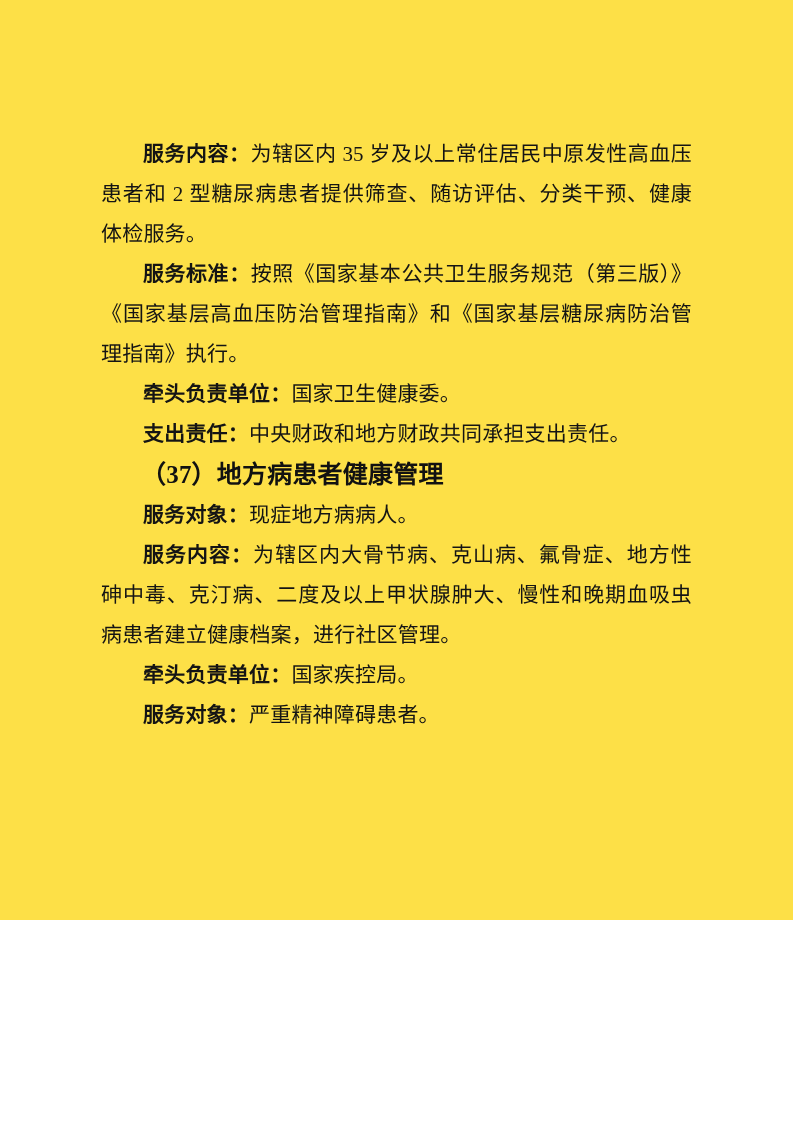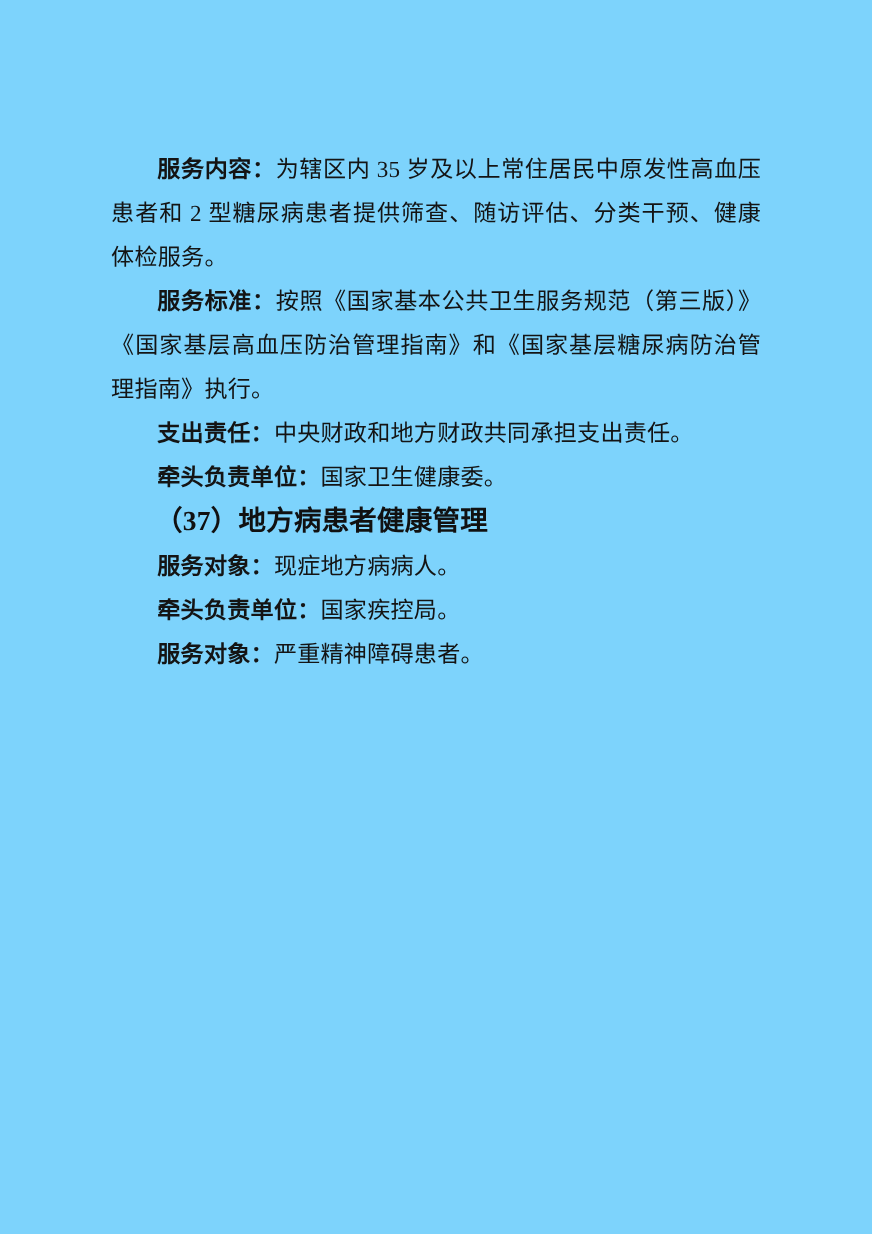--- a/index.html
+++ b/index.html
@@ -4,22 +4,22 @@
 <style>
   * { margin: 0; padding: 0; box-sizing: border-box; }
 
   html, body {
     background: #ffffff;
   }
 
   .page {
     position: relative;
     width: 793px;
-    height: 1122px;
-    background: #7dd3fc;
+    height: 920px;
+    background: #fde047;
     overflow: hidden;
   }
 
   .doc-body {
     position: absolute;
     left: 101px;
     top: 134px;
     width: 591px;
     font-family: "Liberation Serif", "DejaVu Serif", serif;
     font-size: 21px;
@@ -57,28 +57,29 @@
 </style>
 </head>
 <body>
 
 <div class="page">
   <div class="doc-body">
   <p class="para"><span class="label">服务内容：</span><span class="text">为辖区内 35 岁及以上常住居民中原发性高血压患者和 2 型糖尿病患者提供筛查、随访评估、分类干预、健康体检服务。</span></p>
 
   <p class="para"><span class="label">服务标准：</span><span class="text">按照《国家基本公共卫生服务规范（第三版）》《国家基层高血压防治管理指南》和《国家基层糖尿病防治管理指南》执行。</span></p>
 
+  <p class="para"><span class="label">牵头负责单位：</span><span class="text">国家卫生健康委。</span></p>
+
   <p class="para"><span class="label">支出责任：</span><span class="text">中央财政和地方财政共同承担支出责任。</span></p>
-
-  <p class="para"><span class="label">牵头负责单位：</span><span class="text">国家卫生健康委。</span></p>
 
   <h3 class="heading"><span class="num">（37）</span><span class="title">地方病患者健康管理</span></h3>
 
   <p class="para"><span class="label">服务对象：</span><span class="text">现症地方病病人。</span></p>
 
+  <p class="para"><span class="label">服务内容：</span><span class="text">为辖区内大骨节病、克山病、氟骨症、地方性砷中毒、克汀病、二度及以上甲状腺肿大、慢性和晚期血吸虫病患者建立健康档案，进行社区管理。</span></p>
 
 
 
   <p class="para"><span class="label">牵头负责单位：</span><span class="text">国家疾控局。</span></p>
 
 
   <p class="para"><span class="label">服务对象：</span><span class="text">严重精神障碍患者。</span></p>
 
 </div>
 </div>

